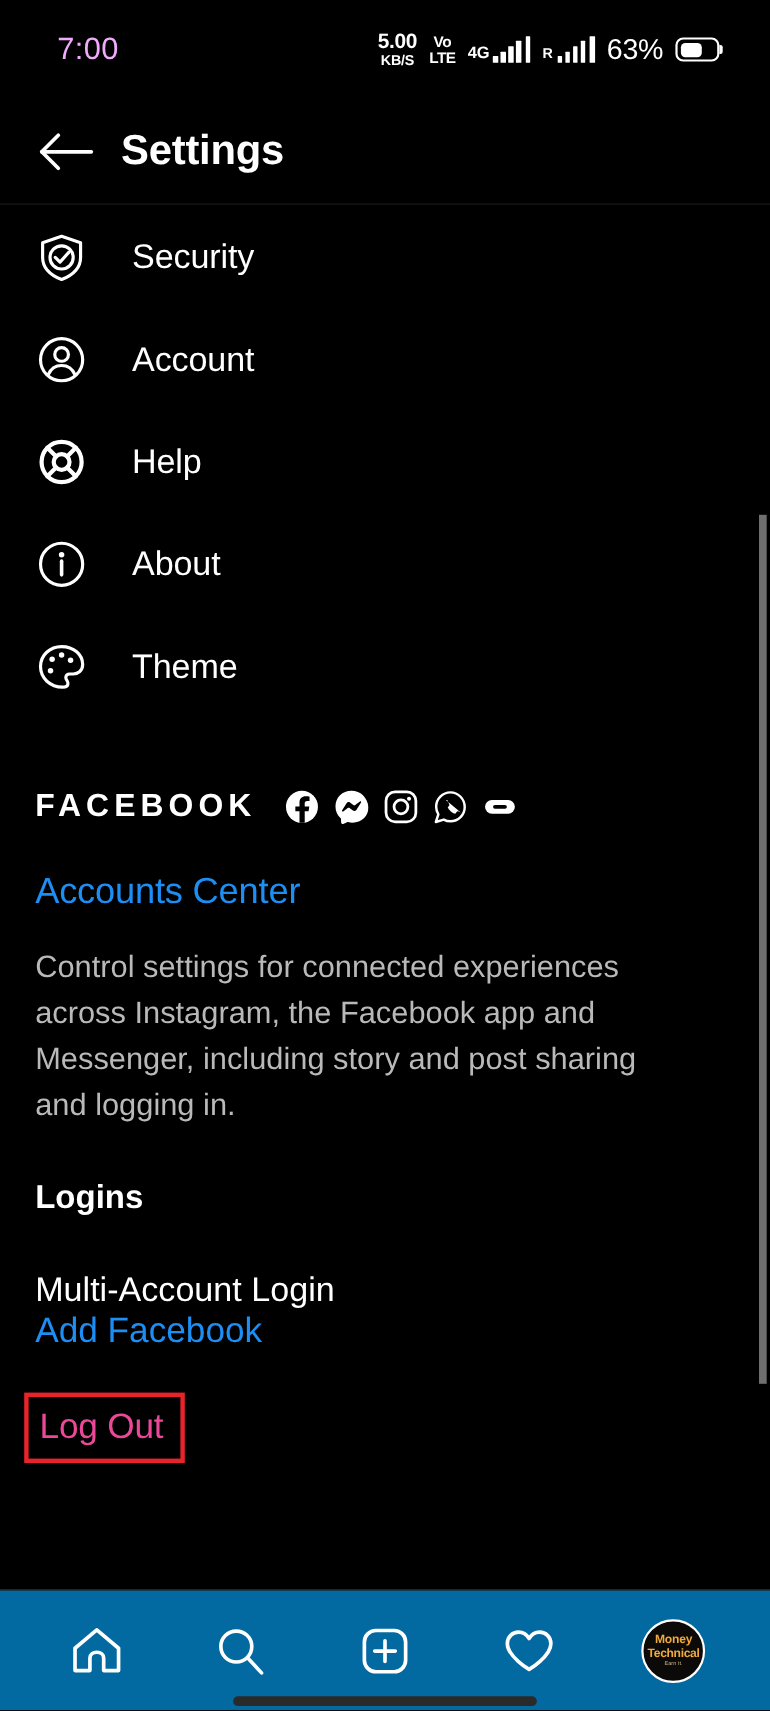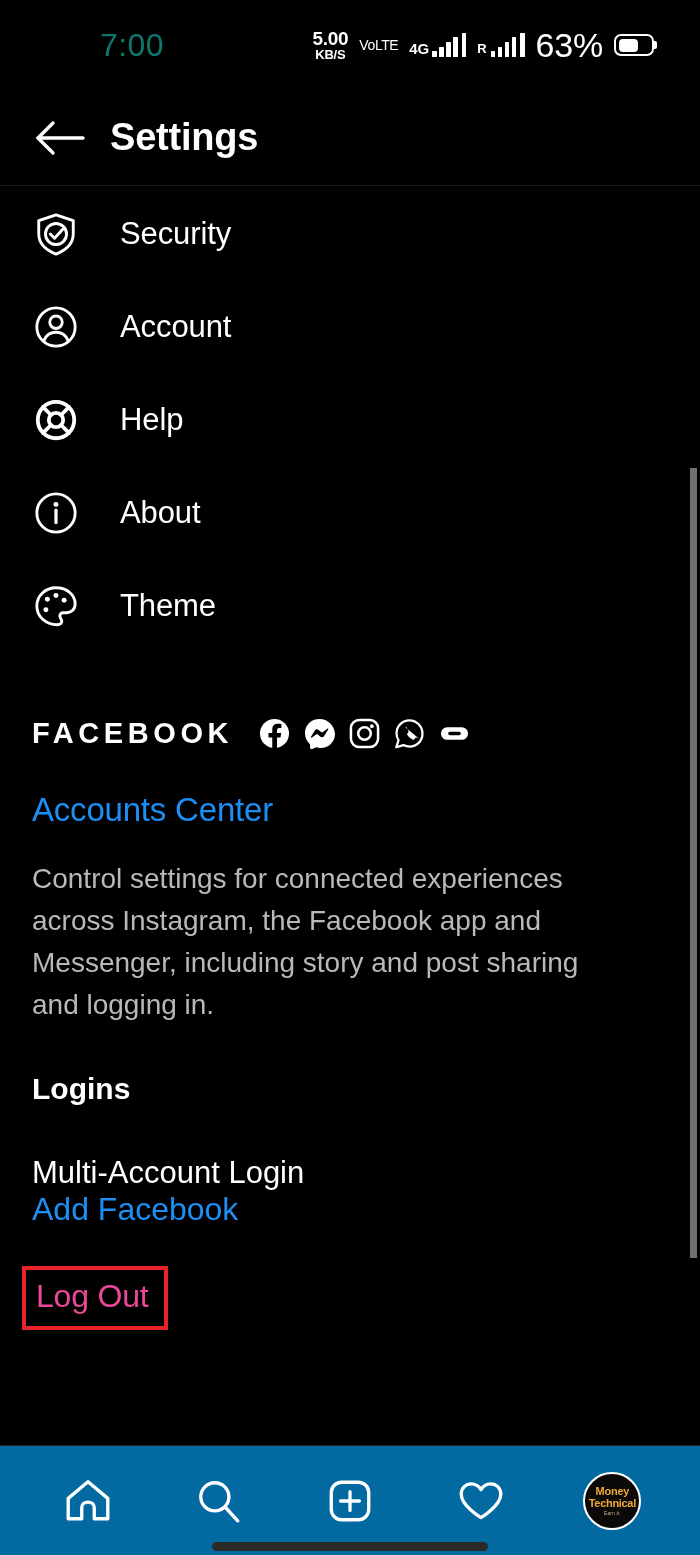--- a/index.html
+++ b/index.html
@@ -28,59 +28,59 @@
   .statusbar {
     position: absolute;
     top: 0; left: 0; right: 0;
     height: 90px;
     display: flex;
     align-items: center;
     justify-content: space-between;
     padding: 0 46px 0 0;
   }
   .status-time {
-    font-size: 32px;
+    font-size: 28px;
     font-weight: 400;
     letter-spacing: 0.4px;
-    margin-left: 100px;
-    color: #0f766e;
+    margin-left: 52px;
+    color: #f0abfc;
   }
   .status-right {
     display: flex;
     align-items: center;
     gap: 11px;
   }
   .netspeed {
     display: flex;
     flex-direction: column;
     align-items: center;
     line-height: 1.0;
   }
   .netspeed .val { font-size: 19px; font-weight: bold; letter-spacing: -0.3px; }
   .netspeed .unit { font-size: 13px; font-weight: bold; letter-spacing: -0.2px; }
   .volte {
     display: flex;
-    flex-direction: row;
+    flex-direction: column;
     align-items: center;
     line-height: 1.0;
-    font-weight: normal;
+    font-weight: bold;
   }
   .volte .l1 { font-size: 14px; letter-spacing: -0.3px; }
   .volte .l2 { font-size: 14px; letter-spacing: -0.5px; }
   .sig-group { display: flex; align-items: flex-end; gap: 2px; }
   .sig-label { font-size: 15px; font-weight: bold; margin-right: 1px; }
   .sig-label-sm { font-size: 13px; font-weight: bold; margin-right: 2px; align-self: flex-end; padding-bottom:1px;}
   .bars { display: flex; align-items: flex-end; gap: 2.5px; height: 22px; }
   .bars i { display: block; width: 4.5px; background: #fff; border-radius: 0.5px;}
   .bars i:nth-child(1) { height: 6px; }
   .bars i:nth-child(2) { height: 10px; }
   .bars i:nth-child(3) { height: 15px; }
   .bars i:nth-child(4) { height: 20px; }
   .fullbar { width: 4.5px; height: 24px; background: #fff; border-radius: 0.5px; margin-left: 2px;}
-  .batt-pct { font-size: 34px; letter-spacing: -0.2px; }
+  .batt-pct { font-size: 26px; letter-spacing: -0.2px; }
   .batt {
     width: 40px; height: 22px;
     border: 2.5px solid #fff;
     border-radius: 7px;
     position: relative;
     display: flex;
     align-items: center;
     padding: 2.5px;
   }
   .batt::after {

